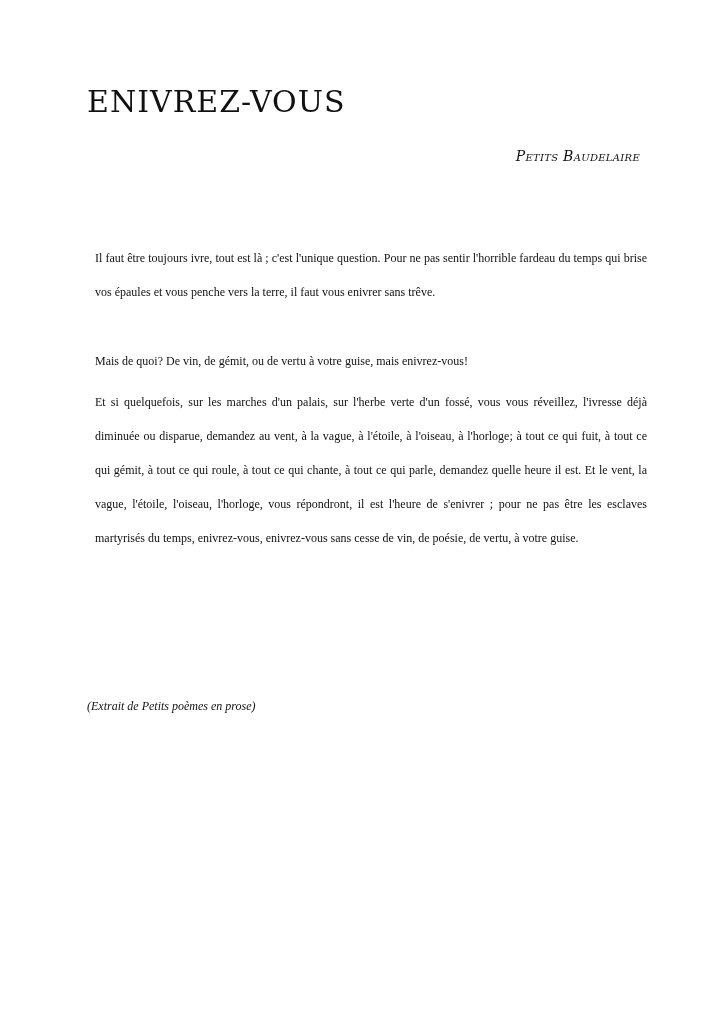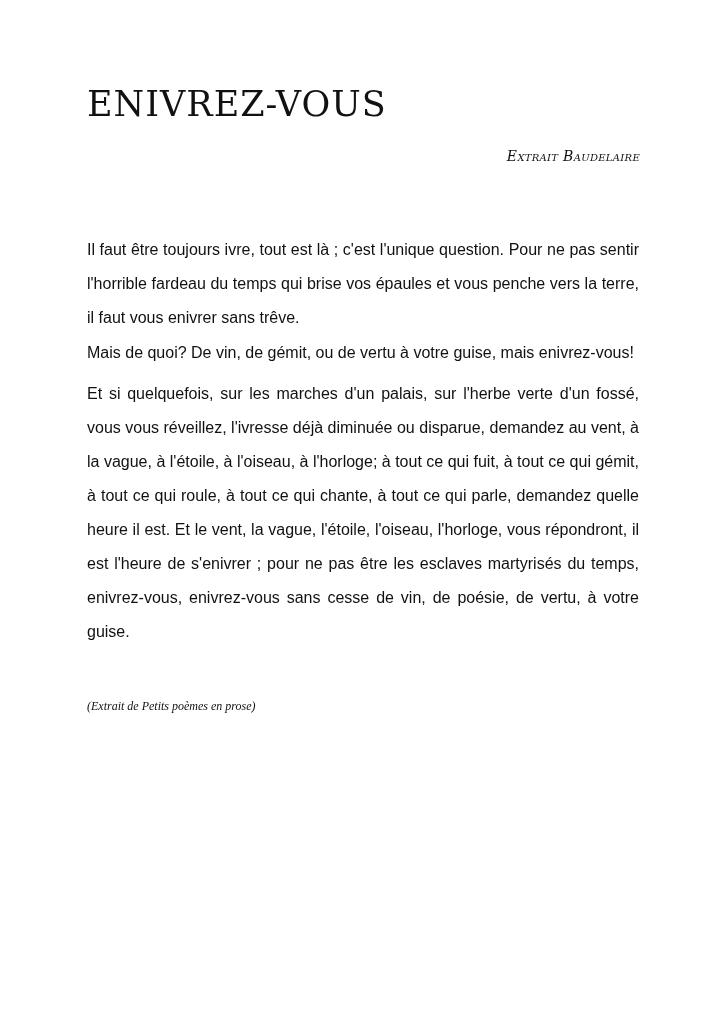--- a/index.html
+++ b/index.html
@@ -1,42 +1,42 @@
 <!DOCTYPE html>
 <html><head>
   <meta charset="utf-8">
   <style>
     html, body { margin: 0; padding: 0; background: #ffffff; }
     body { width: 725px; height: 1024px; position: relative; overflow: hidden; color: #111; }
     .title {
       position: absolute; left: 87px; top: 84px;
-      font-family: "DejaVu Serif", serif; font-size: 35px; letter-spacing: 1px;
+      font-family: "DejaVu Serif", serif; font-size: 30px; letter-spacing: 1px;
       font-weight: normal; margin: 0; color: #111;
     }
     .author {
       position: absolute; right: 85px; top: 148px;
       font-family: "DejaVu Serif", serif; font-style: italic; font-size: 14px;
       font-variant: small-caps; letter-spacing: 0.3px;
     }
     .body-text {
       position: absolute; left: 87px; width: 552px;
-      font-family: Liberation Sans, sans-serif; font-size: 16px;
-      line-height: 34px; text-align: justify; margin: 0;
+      font-family: Liberation Serif, serif; font-size: 12px;
+      line-height: 34px; text-align: justify; margin: 8px;
     }
     .p1 { top: 233px; }
     .p2 { top: 336px; }
     .p3 { top: 377px; }
     .source {
       position: absolute; left: 87px; top: 699px;
       font-family: "Liberation Serif", serif; font-style: italic; font-size: 12px;
     }
   </style>
 </head>
 <body>
 
 <h1 class="title">ENIVREZ-VOUS</h1>
-<div class="author">Extrait Baudelaire</div>
+<div class="author">Petits Baudelaire</div>
 
 <p class="body-text p1">Il faut être toujours ivre, tout est là ; c'est l'unique question. Pour ne pas sentir l'horrible fardeau du temps qui brise vos épaules et vous penche vers la terre, il faut vous enivrer sans trêve.</p>
 <p class="body-text p2">Mais de quoi? De vin, de gémit, ou de vertu à votre guise, mais enivrez-vous!</p>
 <p class="body-text p3">Et si quelquefois, sur les marches d'un palais, sur l'herbe verte d'un fossé, vous vous réveillez, l'ivresse déjà diminuée ou disparue, demandez au vent, à la vague, à l'étoile, à l'oiseau, à l'horloge; à tout ce qui fuit, à tout ce qui gémit, à tout ce qui roule, à tout ce qui chante, à tout ce qui parle, demandez quelle heure il est. Et le vent, la vague, l'étoile, l'oiseau, l'horloge, vous répondront, il est l'heure de s'enivrer ; pour ne pas être les esclaves martyrisés du temps, enivrez-vous, enivrez-vous sans cesse de vin, de poésie, de vertu, à votre guise.</p>
 
 <div class="source">(Extrait de Petits poèmes en prose)</div>
 
 </body></html>

